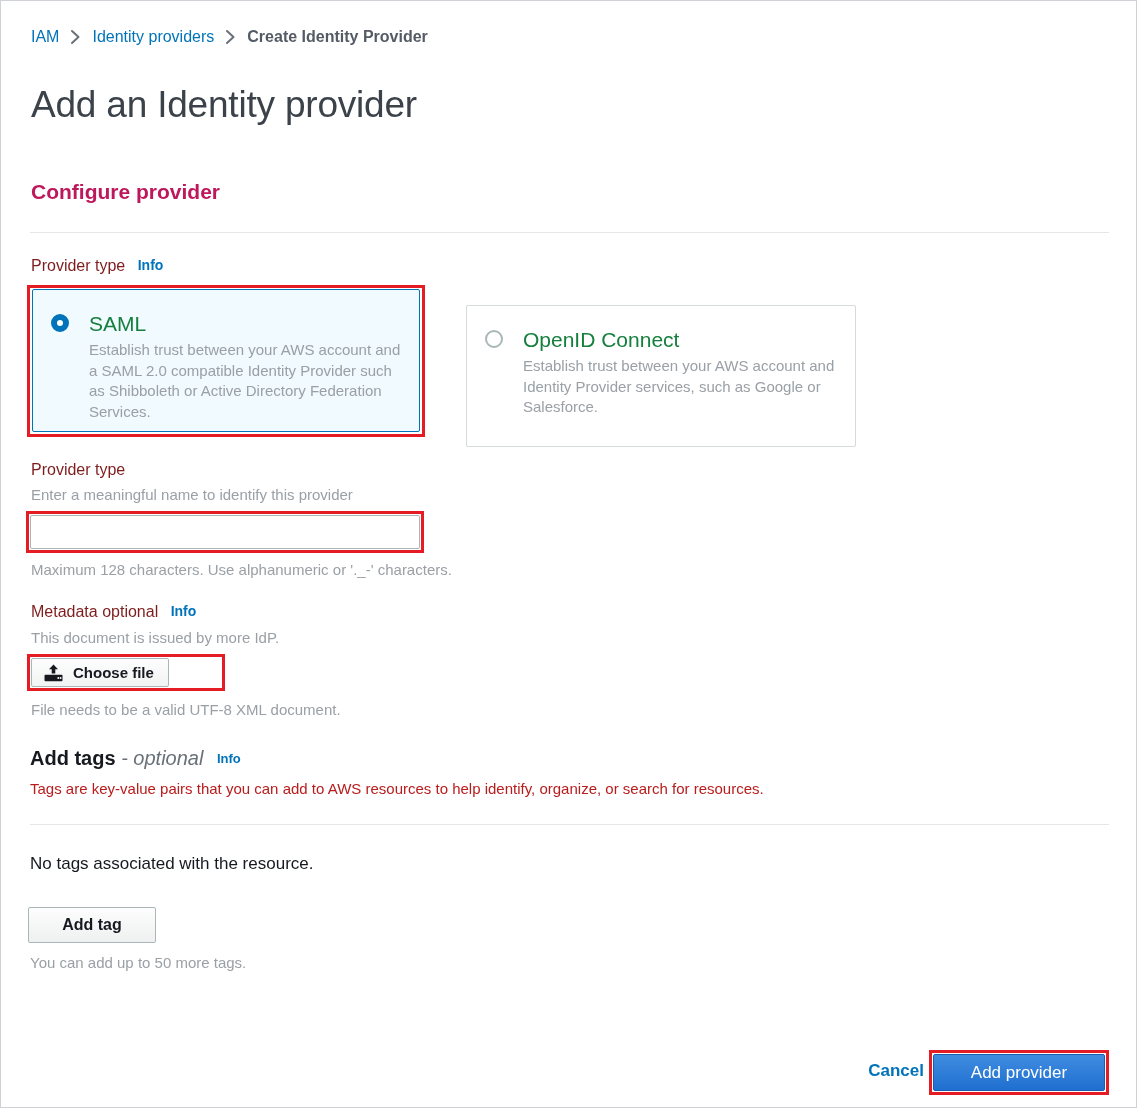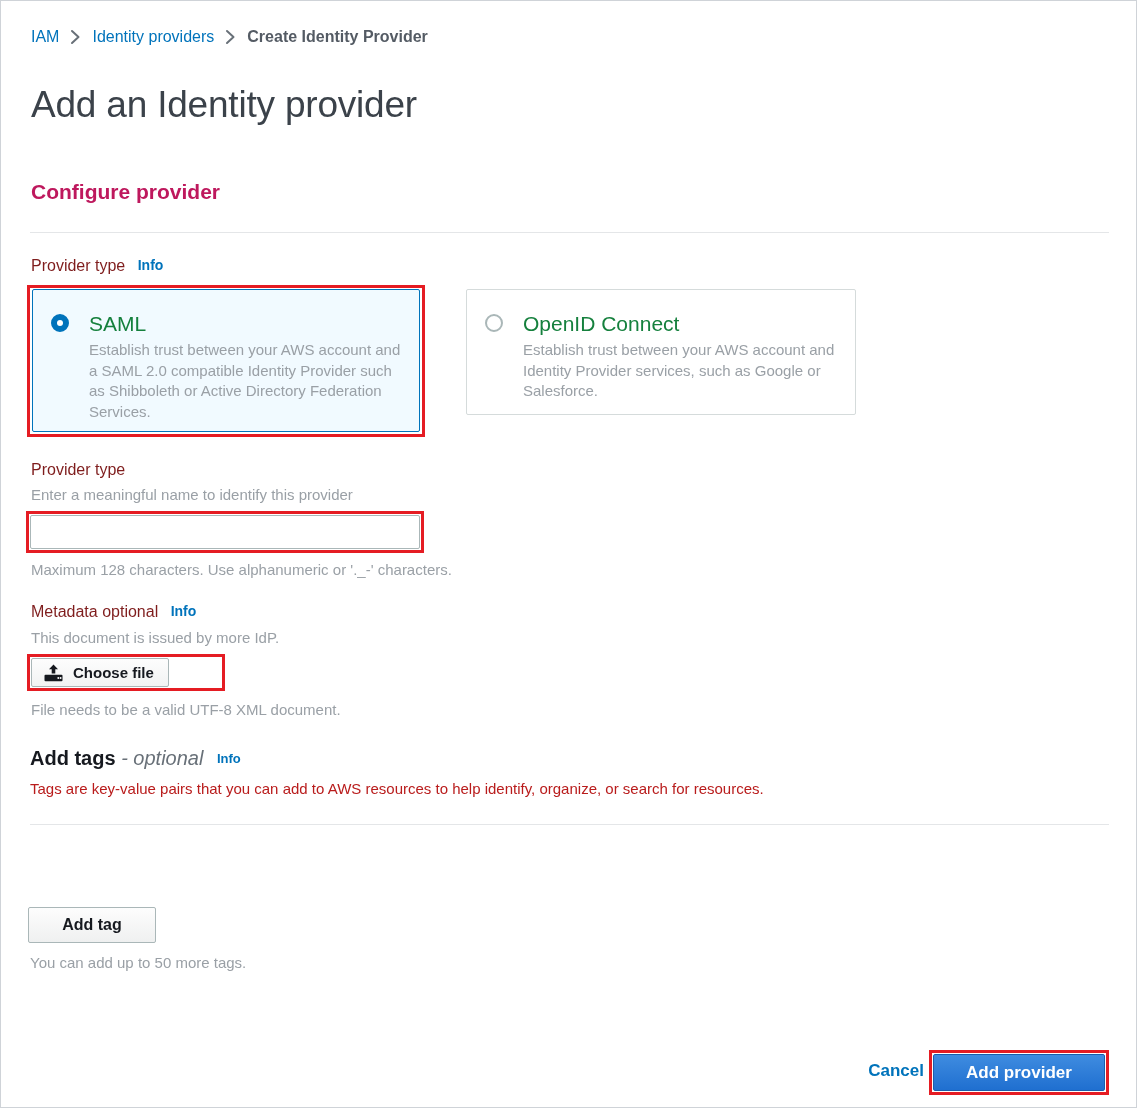--- a/index.html
+++ b/index.html
@@ -144,21 +144,21 @@
     border-radius: 2px;
     background: #ffffff;
     border: 1px solid #d5dbdb;
     cursor: pointer;
   }
   .tile.selected {
     background: #f1faff;
     border: 1px solid #0073bb;
   }
   .tile.first-tile { left: 5px; top: 4px; }
-  .tile.second-tile { left: 20px; top: 4px; width: 390px; height: 126px; }
+  .tile.second-tile { left: 20px; top: 20px; width: 390px; height: 142px; }
 
   .tile-inner {
     display: flex;
     padding: 22px 16px 0 18px;
   }
   .radio {
     flex: 0 0 auto;
     width: 18px;
     height: 18px;
     border-radius: 50%;
@@ -300,21 +300,21 @@
   .submit-btn {
     position: absolute;
     left: 932px; top: 1053px;
     width: 172px; height: 37px;
     background: linear-gradient(180deg, #3f8ce0 0%, #1f6fd0 100%);
     border: 1px solid #1a5eab;
     border-radius: 2px;
     color: #ffffff;
     font-family: "Liberation Sans", sans-serif;
     font-size: 17px;
-    font-weight: bold;
+    font-weight: normal;
     cursor: pointer;
   }
 </style>
 </head>
 <body>
 
 <div class="page">
 
   <nav class="breadcrumb">
     <a class="crumb-link">IAM</a>
@@ -399,20 +399,21 @@
 
   <h2 class="tags-heading">
     <span class="bold">Add tags</span>
     <span class="opt">- optional</span>
     <a class="info-link">Info</a>
   </h2>
   <div class="tags-desc">Tags are key-value pairs that you can add to AWS resources to help identify, organize, or search for resources.</div>
 
   <div class="divider divider-2"></div>
 
+  <div class="no-tags">No tags associated with the resource.</div>
   <button class="add-tag-btn">Add tag</button>
   <div class="more-tags-hint field-hint">You can add up to 50 more tags.</div>
 
   <a class="cancel-link">Cancel</a>
   <div class="hl-red submit-hl"></div>
   <button class="submit-btn">Add provider</button>
 
 </div>
 
 </body></html>

